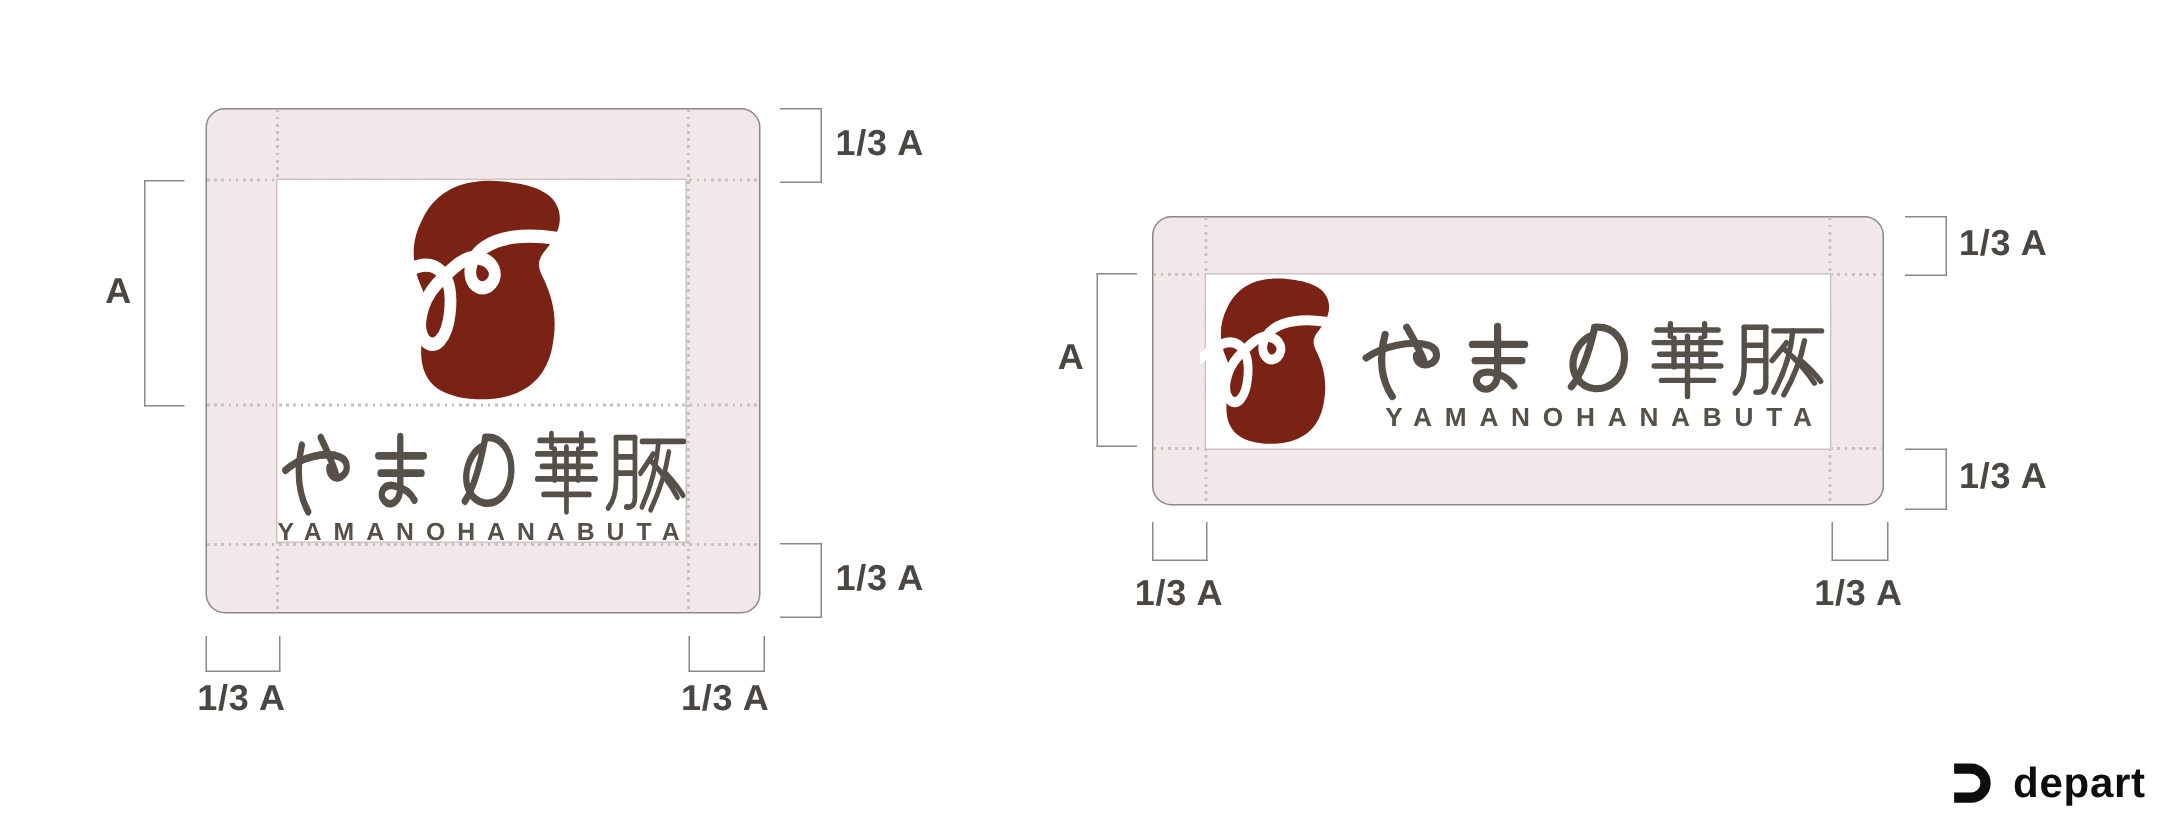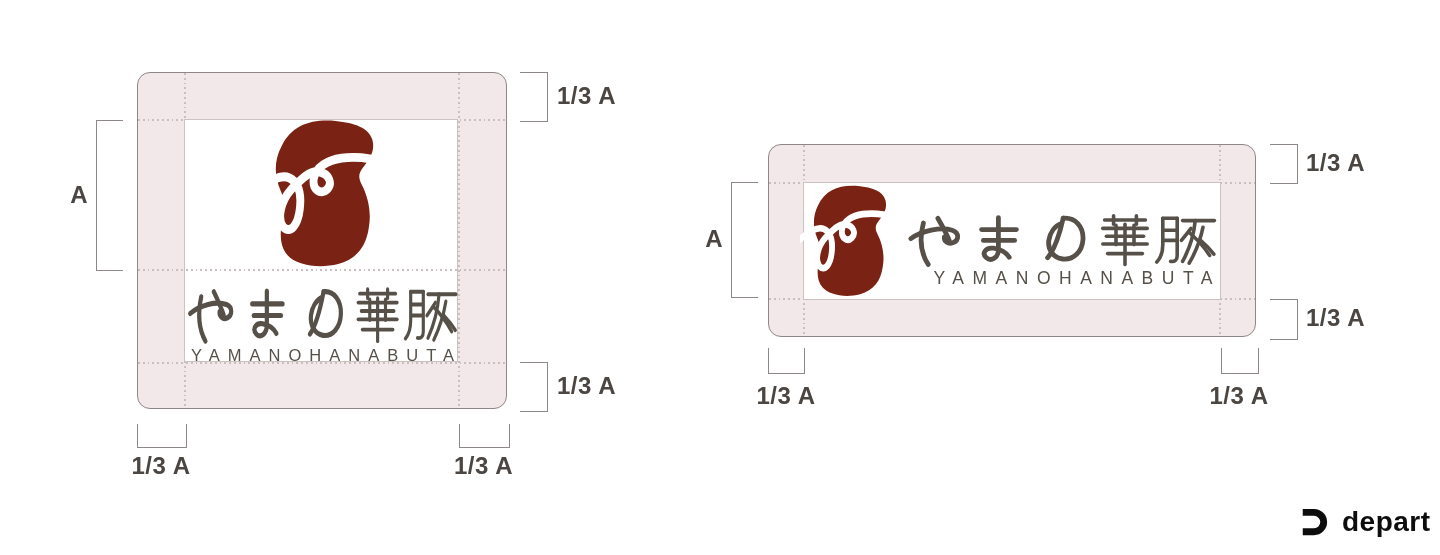--- a/index.html
+++ b/index.html
@@ -36,22 +36,22 @@
   .brk.open-top{border-left-width:1.5px;border-right-width:1.5px;border-bottom-width:1.5px;}
   
   .lbl{
     position:absolute;font-size:24px;font-weight:600;line-height:1;
     color:var(--label);letter-spacing:.5px;white-space:nowrap;
   }
   .lbl.center{text-align:center;}
   .lbl.right{text-align:right;}
   
   .latin{
-    position:absolute;color:var(--logotype);text-align:right;
-    font-weight:400;white-space:nowrap;overflow:visible;
+    position:absolute;color:var(--logotype);text-align:center;
+    font-weight:700;white-space:nowrap;overflow:visible;
   }
   .latin-l{font-size:16.5px;letter-spacing:8px;}
   .latin-r{font-size:17.5px;letter-spacing:8.5px;}
   .sr{position:absolute;width:1px;height:1px;overflow:hidden;clip-path:inset(50%);}
   svg{display:block;}
   .footer-credit{
     position:absolute;color:#0d0d0d;font-size:28px;font-weight:600;
     letter-spacing:.5px;line-height:1;
   }
 </style>

